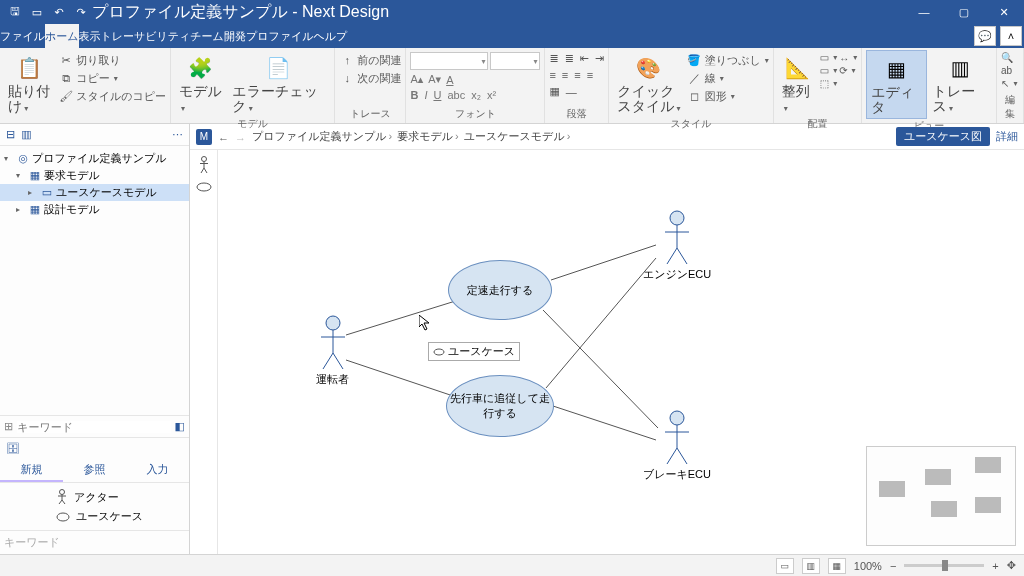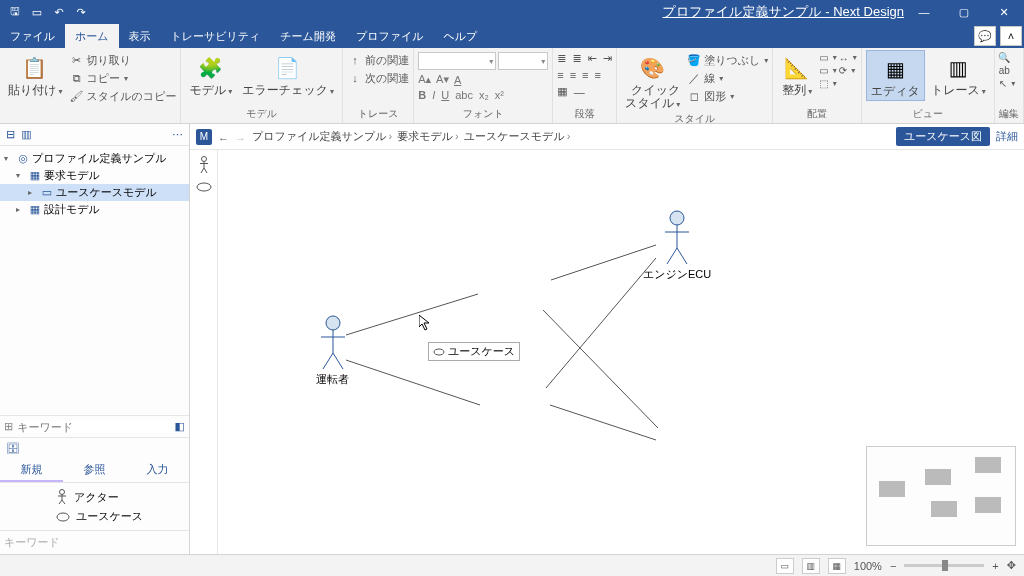--- a/index.html
+++ b/index.html
@@ -1,34 +1,34 @@
 <!DOCTYPE html>
 <html><head>
 <meta charset="utf-8">
 <style>
 * { margin: 0; padding: 0; box-sizing: border-box; font-family: "Meiryo UI", "Yu Gothic UI", sans-serif; font-size: 11px; }
 body { background: #fff; width: 1024px; height: 576px; overflow: hidden; display: flex; flex-direction: column; }
 .titlebar { background: #2b579a; height: 24px; display: flex; align-items: center; color: #fff; }
 .titlebar .qat { display: flex; gap: 0; padding-left: 4px; }
 .titlebar .qat span { width: 22px; height: 24px; display: flex; align-items: center; justify-content: center; cursor: pointer; }
-.titlebar .title { flex: 1; text-align: right; font-size: 13px; text-decoration: underline; }
+.titlebar .title { flex: 1; text-align: left; font-size: 16px; }
 .titlebar .winbtns { display: flex; }
 .titlebar .winbtns span { width: 40px; height: 24px; display: flex; align-items: center; justify-content: center; cursor: pointer; }
 .tabstrip { background: #2b579a; height: 24px; display: flex; align-items: stretch; }
-.tab { padding: 0 10px; color: #fff; display: flex; align-items: center; cursor: pointer; font-size: 11px; }
+.tab { padding: 0 0; color: #fff; display: flex; align-items: center; cursor: pointer; font-size: 11px; }
 .tab.active { background: #f3f3f3; color: #2b579a; text-align: center; }
 .tabstrip .spacer { flex: 1; }
 .tabstrip .rightbtn { width: 22px; background: #fff; margin: 2px; display: flex; align-items: center; justify-content: center; border: 1px solid #c8c8c8; cursor: pointer; }
 .ribbon { background: #f3f3f3; height: 76px; display: flex; border-bottom: 1px solid #d4d4d4; }
 .rgroup { display: flex; flex-direction: column; border-right: 1px solid #e1e1e1; padding: 2px 4px 0 4px; }
 .rgroup .body { flex: 1; display: flex; align-items: flex-start; gap: 2px; }
 .rgroup .label { text-align: center; color: #666; font-size: 10px; padding-bottom: 2px; }
 .rbtn { display: flex; flex-direction: column; align-items: center; padding: 2px 4px; cursor: pointer; min-width: 36px; }
 .rbtn .ico { width: 32px; height: 32px; display: flex; align-items: center; justify-content: center; font-size: 20px; }
-.rbtn .txt { font-size: 12px; color: #444; text-align: right; line-height: 1.1; }
+.rbtn .txt { font-size: 14px; color: #444; text-align: left; line-height: 1.1; }
 .rbtn.active { background: #c5d8ef; border: 1px solid #9ab6dd; }
 .rsmall { display: flex; flex-direction: column; gap: 2px; padding-top: 2px; }
 .rsmall .row { display: flex; align-items: center; gap: 2px; color: #555; cursor: pointer; font-size: 10px; white-space: nowrap; }
 .rsmall .row .i { width: 16px; height: 16px; display: flex; align-items: center; justify-content: center; }
 .dd::after { content: "▾"; font-size: 8px; margin-left: 2px; color: #666; }
 .fakebox { border: 1px solid #c8c8c8; background: #fff; height: 18px; padding: 0 14px 0 4px; display: flex; align-items: center; color: #888; font-size: 10px; min-width: 50px; position: relative; }
 .fakebox::after { content: "▾"; position: absolute; right: 2px; font-size: 8px; }
 .maingrid { flex: 1; display: flex; min-height: 0; }
 .leftpanel { width: 190px; border-right: 1px solid #d4d4d4; display: flex; flex-direction: column; background: #fdfdfd; }
 .lp-tools { height: 22px; border-bottom: 1px solid #e6e6e6; display: flex; align-items: center; gap: 6px; padding: 0 6px; color: #2b579a; }
@@ -390,21 +390,34 @@
         <div class="actor" style="left:425px;top:60px">
           <svg width="30" height="55">
               <circle cx="15" cy="8" r="7" fill="#d6e4f2" stroke="#2b579a"></circle>
               <line x1="15" y1="15" x2="15" y2="38" stroke="#2b579a"></line>
               <line x1="3" y1="22" x2="27" y2="22" stroke="#2b579a"></line>
               <line x1="15" y1="38" x2="5" y2="54" stroke="#2b579a"></line>
               <line x1="15" y1="38" x2="25" y2="54" stroke="#2b579a"></line>
             </svg>
           <div class="lbl">エンジンECU</div>
         </div>
-
+        <div class="actor" style="left:425px;top:260px">
+          <svg width="30" height="55">
+              <circle cx="15" cy="8" r="7" fill="#d6e4f2" stroke="#2b579a"></circle>
+              <line x1="15" y1="15" x2="15" y2="38" stroke="#2b579a"></line>
+              <line x1="3" y1="22" x2="27" y2="22" stroke="#2b579a"></line>
+              <line x1="15" y1="38" x2="5" y2="54" stroke="#2b579a"></line>
+              <line x1="15" y1="38" x2="25" y2="54" stroke="#2b579a"></line>
+            </svg>
+          <div class="lbl">ブレーキECU</div>
+        </div>
+
+        <div class="usecase" style="left:230px;top:110px;width:104px;height:60px">定速走行する</div>
+        <div class="usecase" style="left:228px;top:225px;width:108px;height:62px;white-space:pre">先行車に追従して走
+行する</div>
 
         <div class="tooltip" style="left:210px;top:192px">
           <svg width="12" height="8">
               <ellipse cx="6" cy="4" rx="5" ry="3" fill="none" stroke="#555"></ellipse>
             </svg>
           <span>ユースケース</span>
         </div>
 
         <div class="cursor" style="left:201px;top:165px">
           <svg width="12" height="16">

